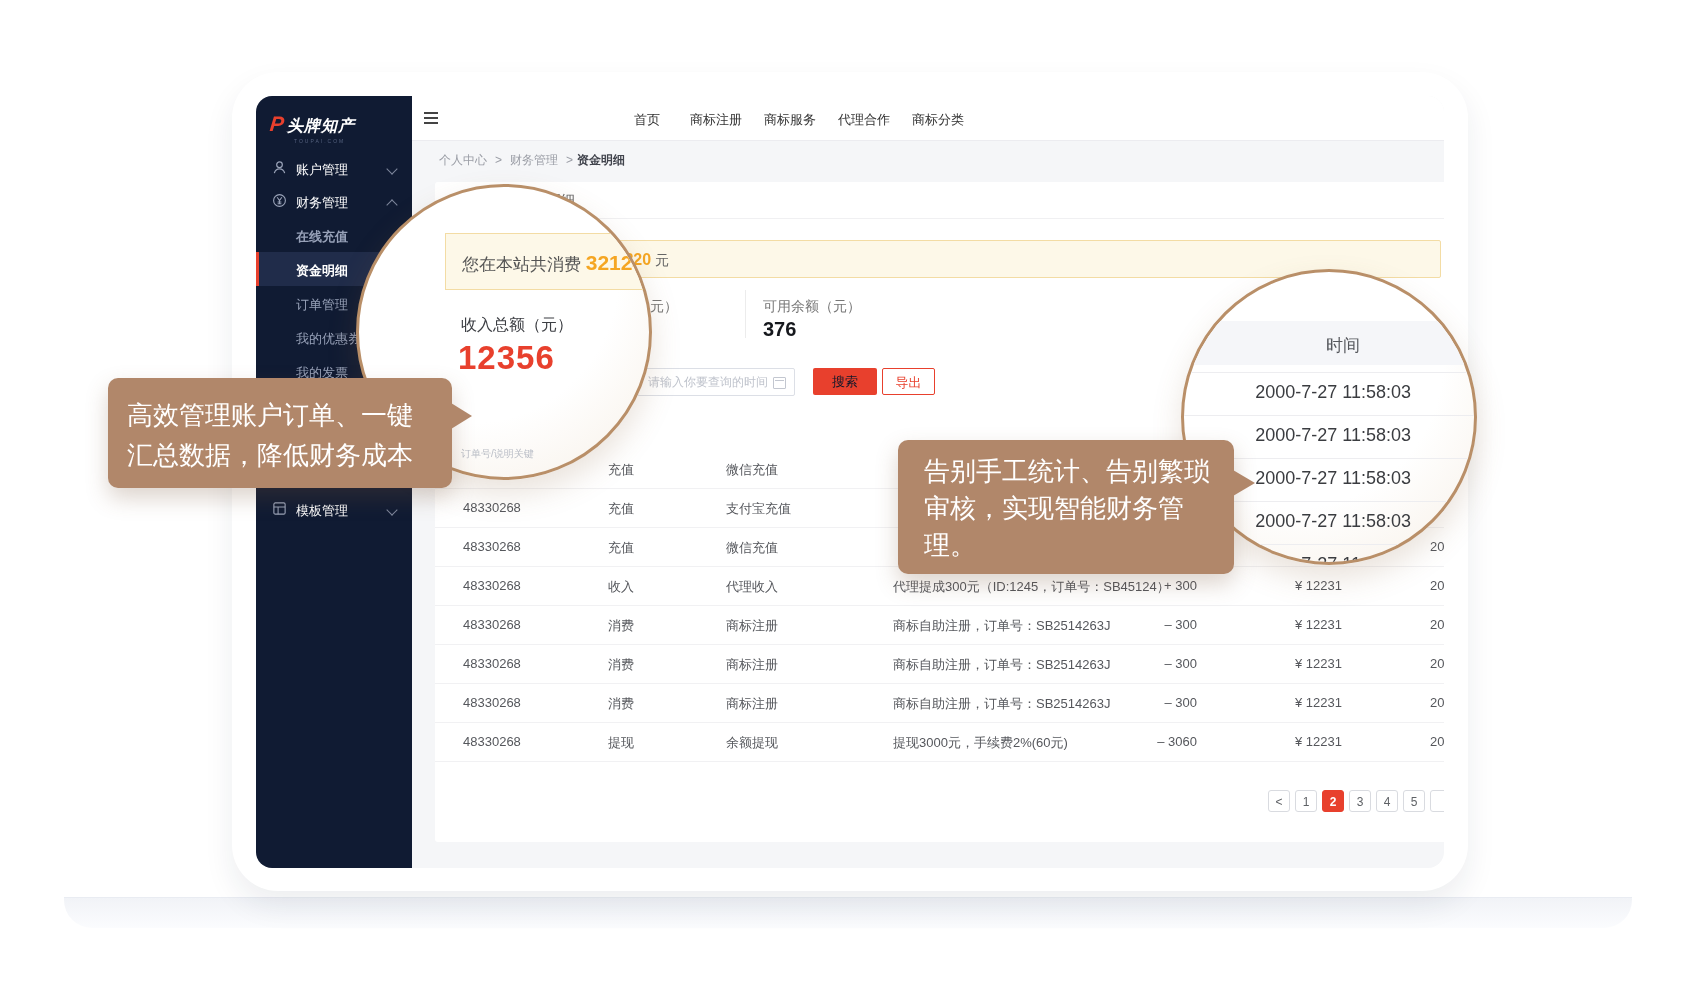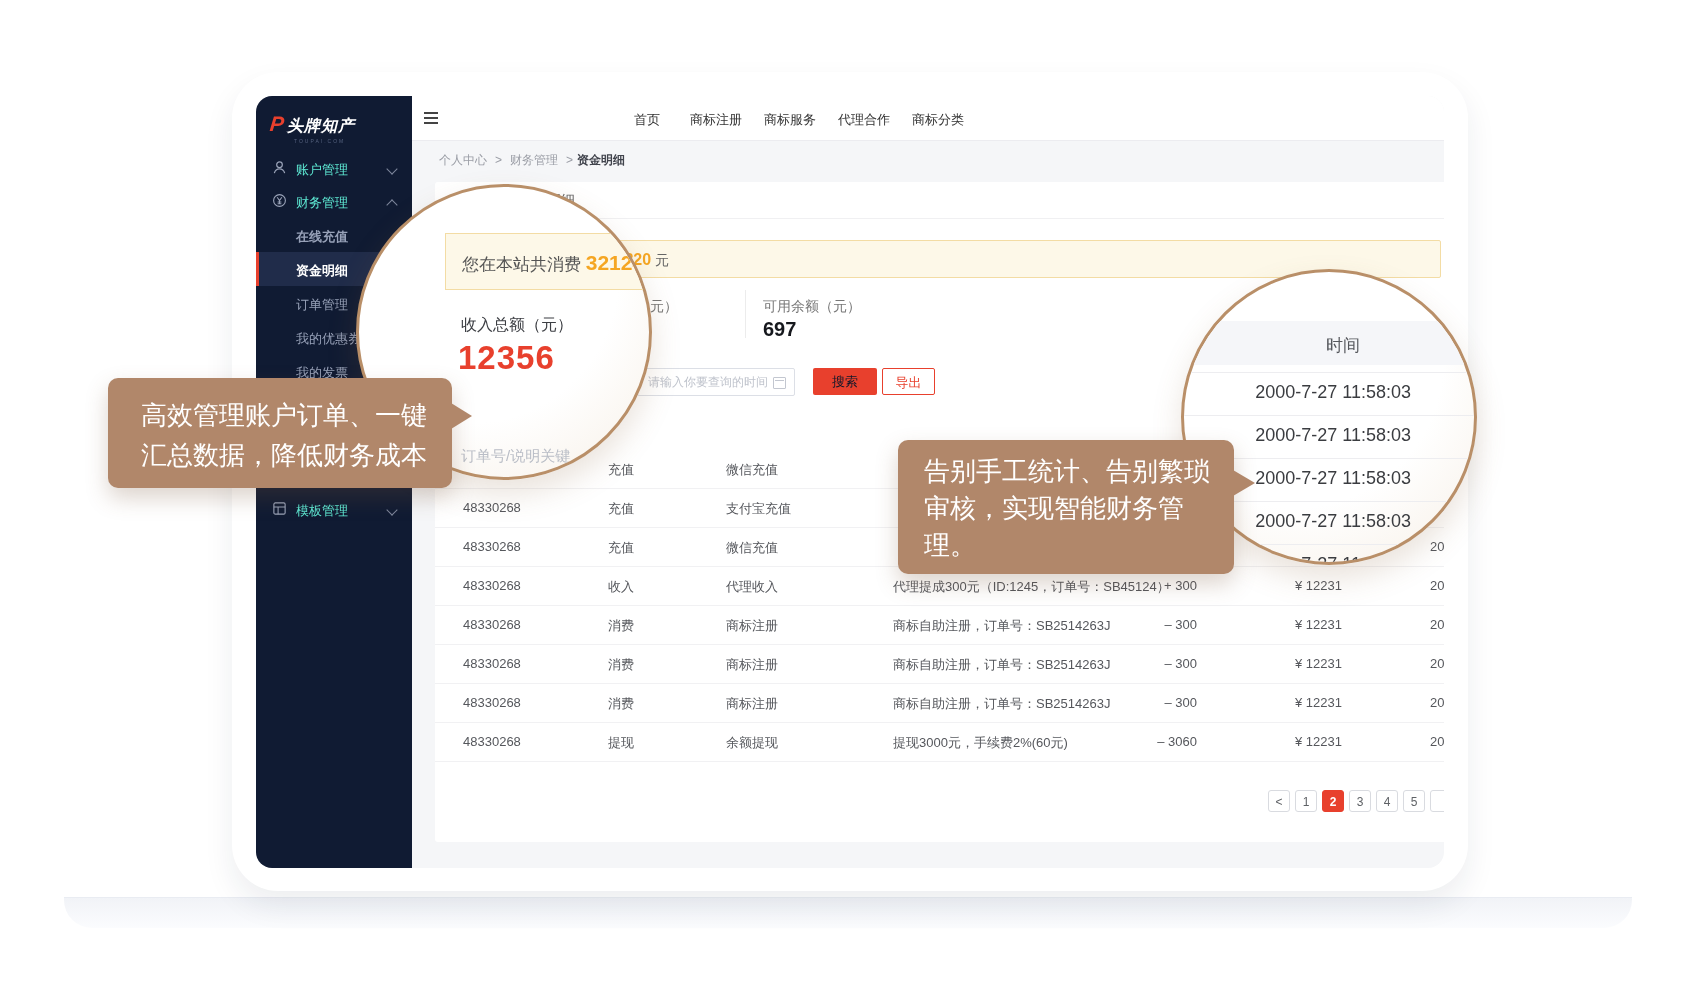--- a/index.html
+++ b/index.html
@@ -12,21 +12,21 @@
   .laptop-screen{left:232px;top:72px;width:1236px;height:819px;border-radius:46px;background:#fff;
     box-shadow:0 14px 30px rgba(25,35,60,.08);z-index:6;}
   .app{left:256px;top:96px;width:1188px;height:772px;border-radius:16px;background:#f5f6f8;overflow:hidden;z-index:7;}
 
   
   .sidebar{left:0;top:0;width:156px;height:772px;background:#101b33;}
   .logo{left:14px;top:16px;width:140px;height:40px;}
   .logo-mark{color:#e8402d;font-size:21px;font-weight:bold;font-style:italic;display:inline-block;transform:skew(-6deg);}
   .logo-name{color:#fff;font-size:16px;font-weight:bold;font-style:italic;letter-spacing:1px;margin-left:3px;}
   .logo-sub{position:absolute;left:24px;top:26px;color:#55617e;font-size:5px;letter-spacing:2px;}
-  .side-item{left:0;width:156px;height:34px;color:#5eead4;font-size:13px;}
+  .side-item{left:0;width:156px;height:34px;color:#ffffff;font-size:13px;}
   .side-item .lbl{position:absolute;left:40px;top:10px;}
   .side-icon{position:absolute;left:16px;top:9px;width:15px;height:15px;}
   .side-icon svg{width:15px;height:15px;display:block;}
   .chev{position:absolute;left:132px;top:14px;width:7px;height:7px;border-right:1.5px solid #7e879c;border-bottom:1.5px solid #7e879c;transform:rotate(45deg);}
   .chev.up{transform:rotate(225deg);top:17px;}
   .sub-item{left:0;width:156px;height:34px;color:#97a1b8;font-size:13px;}
   .sub-item .lbl{position:absolute;left:40px;top:10px;}
   .sub-item.active{background:#202c4a;color:#fff;font-weight:bold;}
   .sub-item.active::before{content:"";position:absolute;left:0;top:0;width:3px;height:34px;background:#e8402d;}
 
@@ -86,29 +86,29 @@
   .circle{border-radius:50%;border:3px solid #b98f68;box-sizing:border-box;overflow:hidden;z-index:20;
     background:radial-gradient(circle at 38% 30%, #ffffff 55%, #f8f2ea 92%, #f1e7da 100%);
     box-shadow:0 14px 30px rgba(140,100,60,.18);}
   .circle-left{left:356px;top:184px;width:296px;height:296px;}
   .circle-right{left:1181px;top:269px;width:296px;height:296px;}
   .mag-banner{position:absolute;left:86px;top:46px;width:300px;height:57px;background:#fdf8e8;border:1px solid #f3dca4;box-sizing:border-box;}
   .mag-banner .txt{position:absolute;left:16px;top:17px;font-size:17px;color:#555;white-space:nowrap;}
   .mag-banner .hl{color:#f5a623;font-weight:bold;font-size:21px;}
   .mag-income-label{position:absolute;left:102px;top:128px;font-size:16px;color:#3c3e43;}
   .mag-income-value{position:absolute;left:99px;top:152px;font-size:33px;font-weight:bold;color:#e8402d;letter-spacing:1px;}
-  .mag-input-frag{position:absolute;left:102px;top:260px;font-size:15px;color:#b9bdc6;}
+  .mag-input-frag{position:absolute;left:102px;top:260px;font-size:10px;color:#b9bdc6;}
   .mag-head{position:absolute;left:0;top:49px;width:296px;height:44px;background:#f5f6f9;}
   .mag-head .lbl{position:absolute;left:142px;top:13px;font-size:17px;color:#55575c;text-align:center;}
   .mag-sep{position:absolute;left:0;width:296px;height:1px;background:#ededf0;}
   .mag-time{position:absolute;width:227px;text-align:right;font-size:18px;color:#3a3c40;white-space:nowrap;}
 
   
   .tip{background:#b1876a;border-radius:10px;color:#fff;z-index:30;box-shadow:0 10px 22px rgba(120,85,55,.25);}
-  .tip-left{left:108px;top:378px;width:344px;height:110px;font-size:26px;line-height:40px;padding:17px 0 0 33px;box-sizing:border-box;}
+  .tip-left{left:108px;top:378px;width:344px;height:110px;font-size:26px;line-height:40px;padding:17px 0 0 19px;box-sizing:border-box;}
   .tip-left .arrow{position:absolute;left:343px;top:25px;width:0;height:0;border-top:13px solid transparent;border-bottom:13px solid transparent;border-left:21px solid #b1876a;}
   .tip-right{left:898px;top:440px;width:336px;height:134px;font-size:26px;line-height:37px;padding:13px 0 0 26px;box-sizing:border-box;}
   .tip-right .arrow{position:absolute;left:335px;top:30px;width:0;height:0;border-top:13px solid transparent;border-bottom:13px solid transparent;border-left:22px solid #b1876a;}
 </style>
 </head>
 <body>
 
 <div class="abs laptop-base"></div>
 <div class="abs laptop-screen"></div>
 
@@ -198,21 +198,21 @@
       <div class="txt"><span>您在本站共消费</span> <span class="hl">32124820</span> <span>元</span></div>
     </div>
 
     <div class="abs stat-label" style="left:20px;top:116px;">收入总额（元）</div>
     <div class="abs v-red" style="left:20px;top:134px;">12356</div>
     <div class="abs stat-divider" style="left:140px;"></div>
     <div class="abs stat-label" style="left:145px;top:116px;">消费总额（元）</div>
     <div class="abs v-dark" style="left:145px;top:136px;"></div>
     <div class="abs stat-divider" style="left:310px;"></div>
     <div class="abs stat-label" style="left:328px;top:116px;">可用余额（元）</div>
-    <div class="abs v-dark" style="left:328px;top:136px;">697</div>
+    <div class="abs v-dark" style="left:328px;top:136px;">376</div>
 
     <div class="abs f-input" style="left:20px;width:162px;">订单号/说明关键字</div>
     <div class="abs f-input" style="left:202px;width:158px;"><span>请输入你要查询的时间</span><i class="cal-icon"></i></div>
     <div class="abs btn btn-search">搜索</div>
     <div class="abs btn btn-export">导出</div>
 
 
     <div class="abs trow" style="top:267px;">
       <span class="td c-order">48330268</span>
         <span class="td c-type">充值</span>

